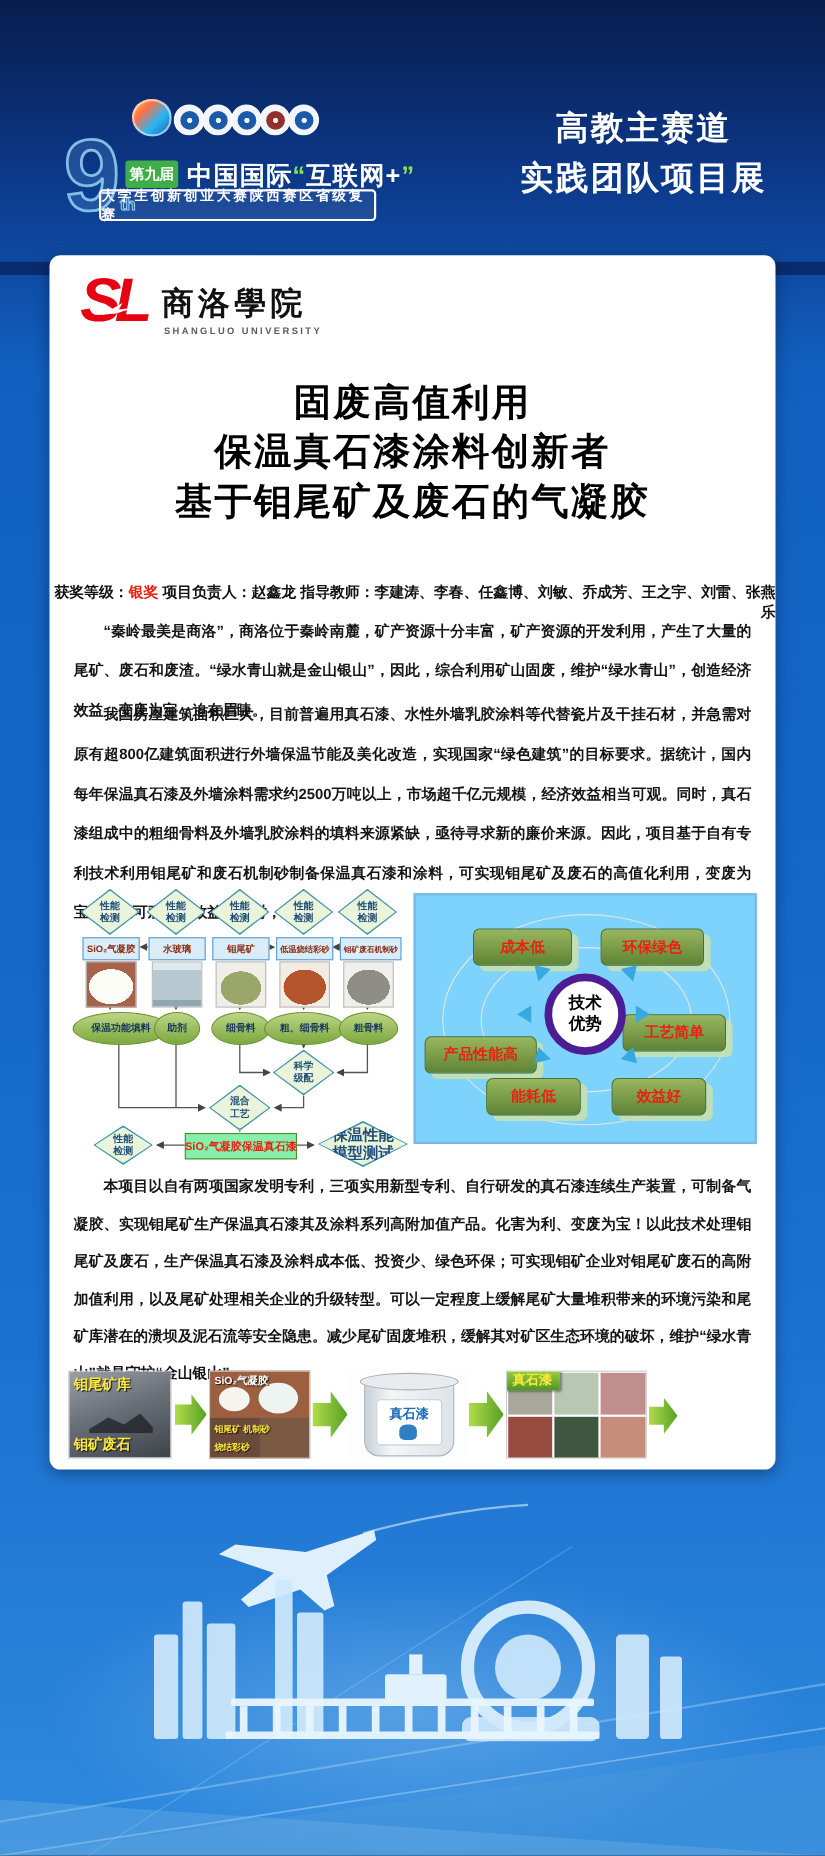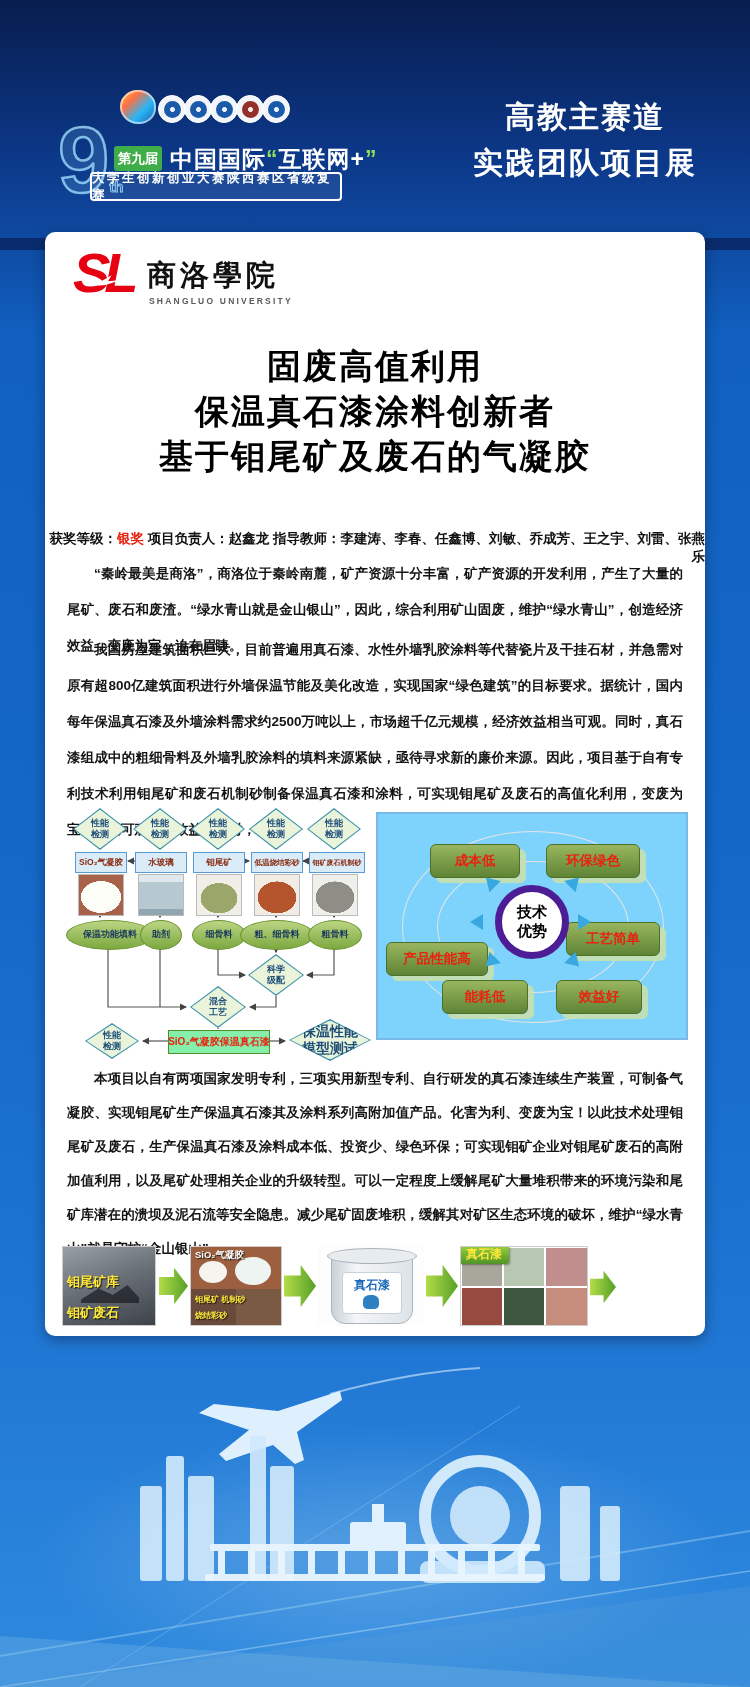--- a/index.html
+++ b/index.html
@@ -250,21 +250,21 @@
       <div class="center-circle">
           <b>技术优势</b>
         </div>
     </div>
 
     <div class="para" style="top:830px;line-height:34px;">本项目以自有两项国家发明专利，三项实用新型专利、自行研发的真石漆连续生产装置，可制备气凝胶、实现钼尾矿生产保温真石漆其及涂料系列高附加值产品。化害为利、变废为宝！以此技术处理钼尾矿及废石，生产保温真石漆及涂料成本低、投资少、绿色环保；可实现钼矿企业对钼尾矿废石的高附加值利用，以及尾矿处理相关企业的升级转型。可以一定程度上缓解尾矿大量堆积带来的环境污染和尾矿库潜在的溃坝及泥石流等安全隐患。减少尾矿固废堆积，缓解其对矿区生态环境的破坏，维护“绿水青山”就是守护“金山银山”。</div>
 
     <div class="strip">
 
       <div class="simg" style="left:0;width:94px;background:linear-gradient(160deg,#9aa0a8 0%,#6a7078 45%,#3e434a 100%);">
-        <span class="ylabel" style="left:4px;top:3px;font-size:13px;margin-top:23px;">钼尾矿库</span>
+        <span class="ylabel" style="left:4px;top:3px;font-size:13px;">钼尾矿库</span>
         <span class="ylabel" style="left:4px;bottom:3px;font-size:13px;text-align:right;">钼矿废石</span>
         <div style="position:absolute;left:18px;top:38px;width:58px;height:18px;background:rgba(20,22,26,.65);clip-path:polygon(0 80%,30% 20%,55% 55%,80% 0,100% 70%,100% 100%,0 100%);"></div>
       </div>
 
       <div class="garrow" style="left:97px;top:21px;width:29px;height:38px;"></div>
 
       <div class="simg" style="left:128px;width:92px;background:#9c6040;">
         <div style="position:absolute;left:8px;top:14px;width:28px;height:22px;border-radius:50%;background:#f6f4ee;"></div>
         <div style="position:absolute;left:44px;top:10px;width:36px;height:28px;border-radius:50%;background:#eef4f2;"></div>
         <span class="ylabel" style="left:4px;top:2px;font-size:9.5px;color:#fff;">SiO₂气凝胶</span>

